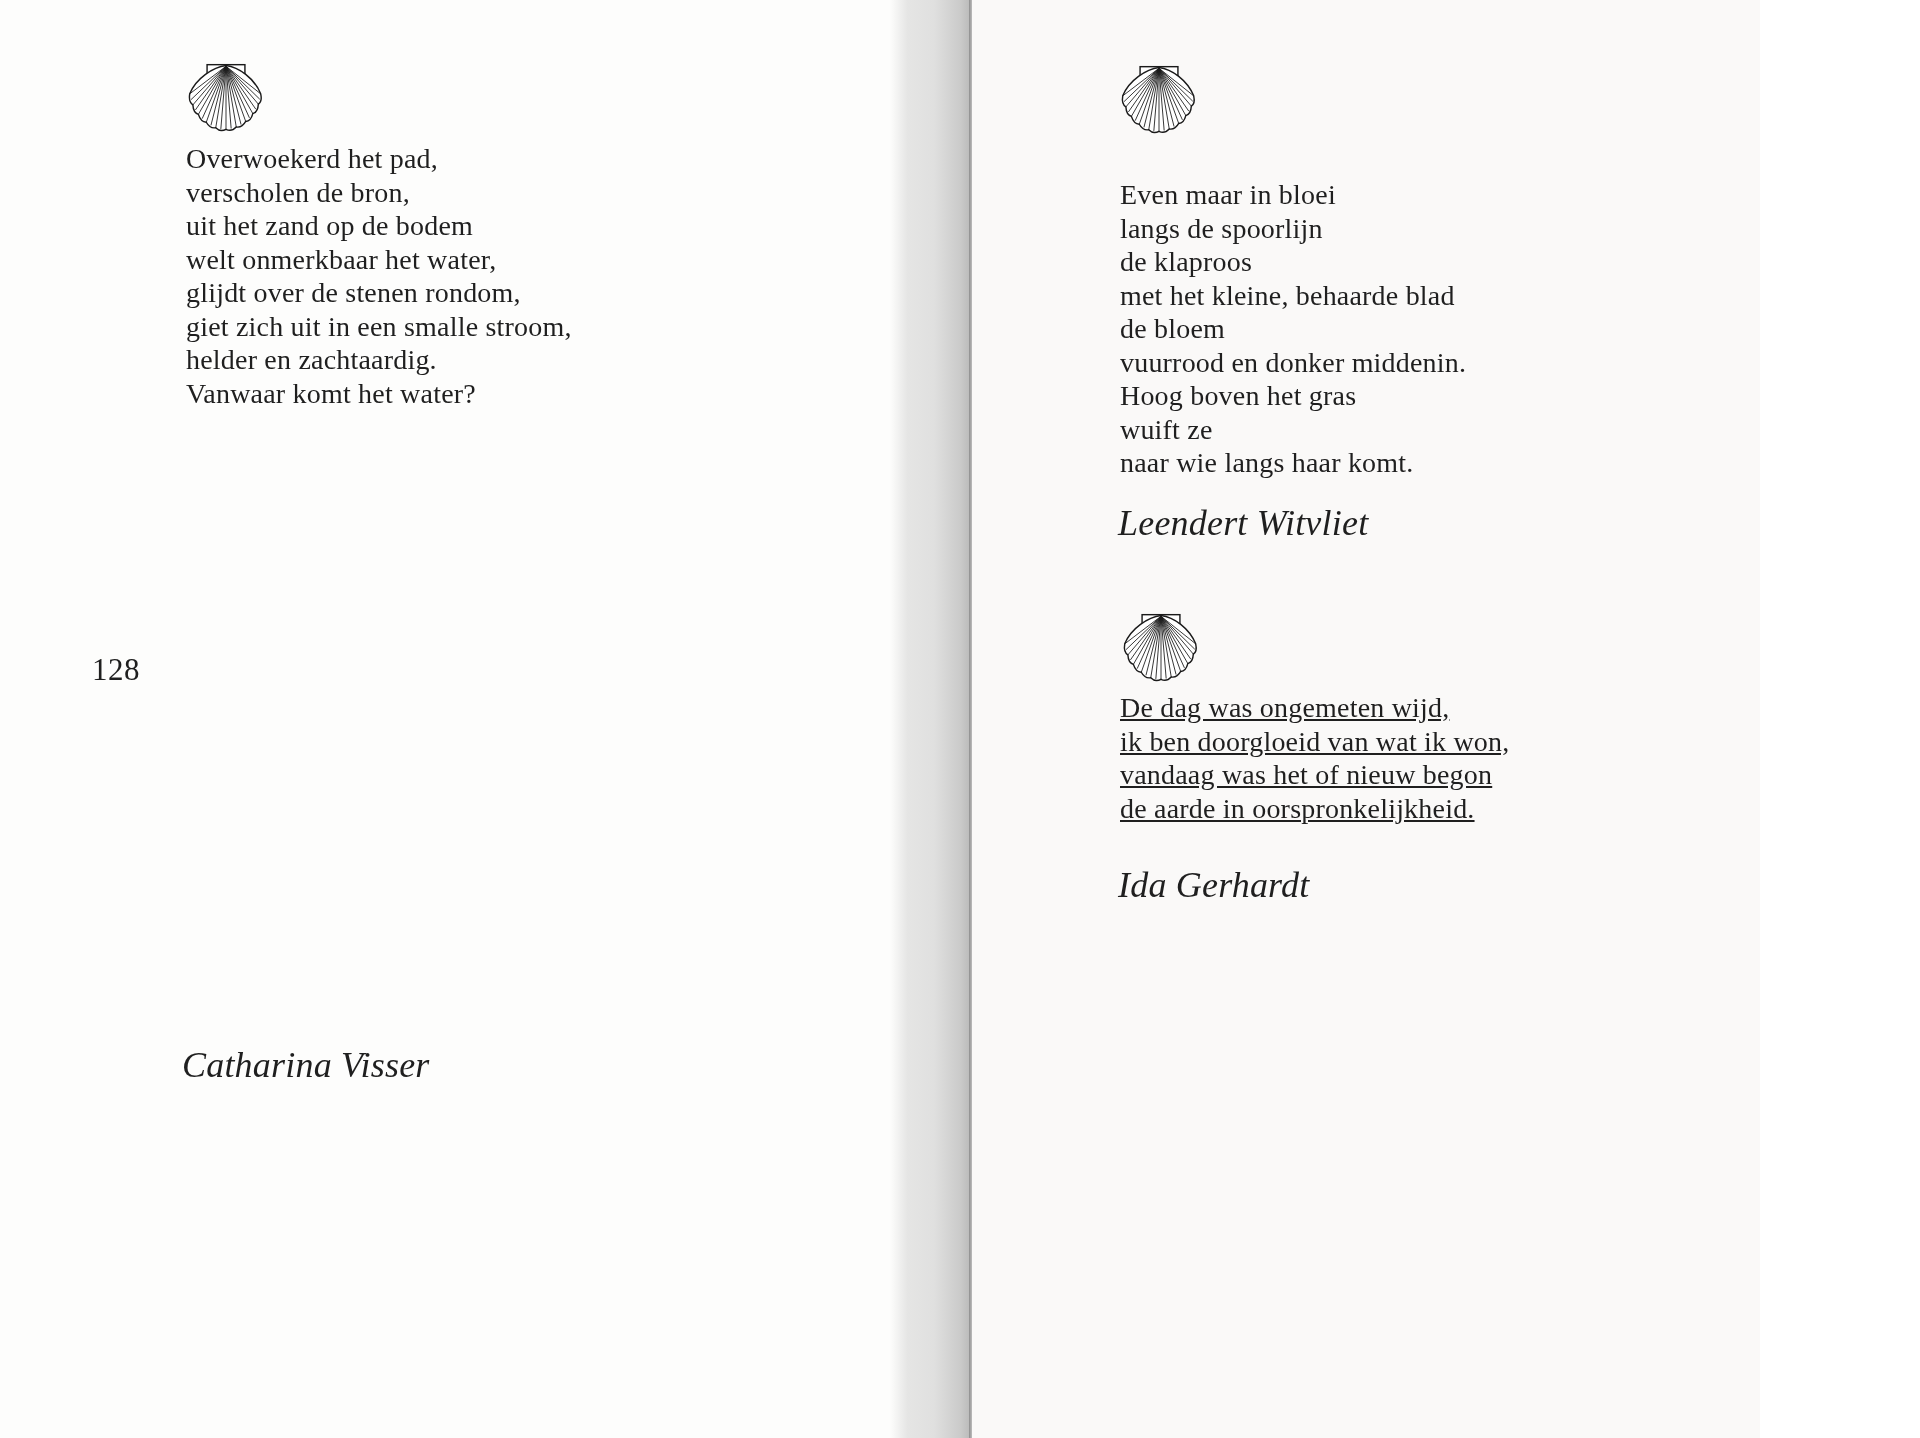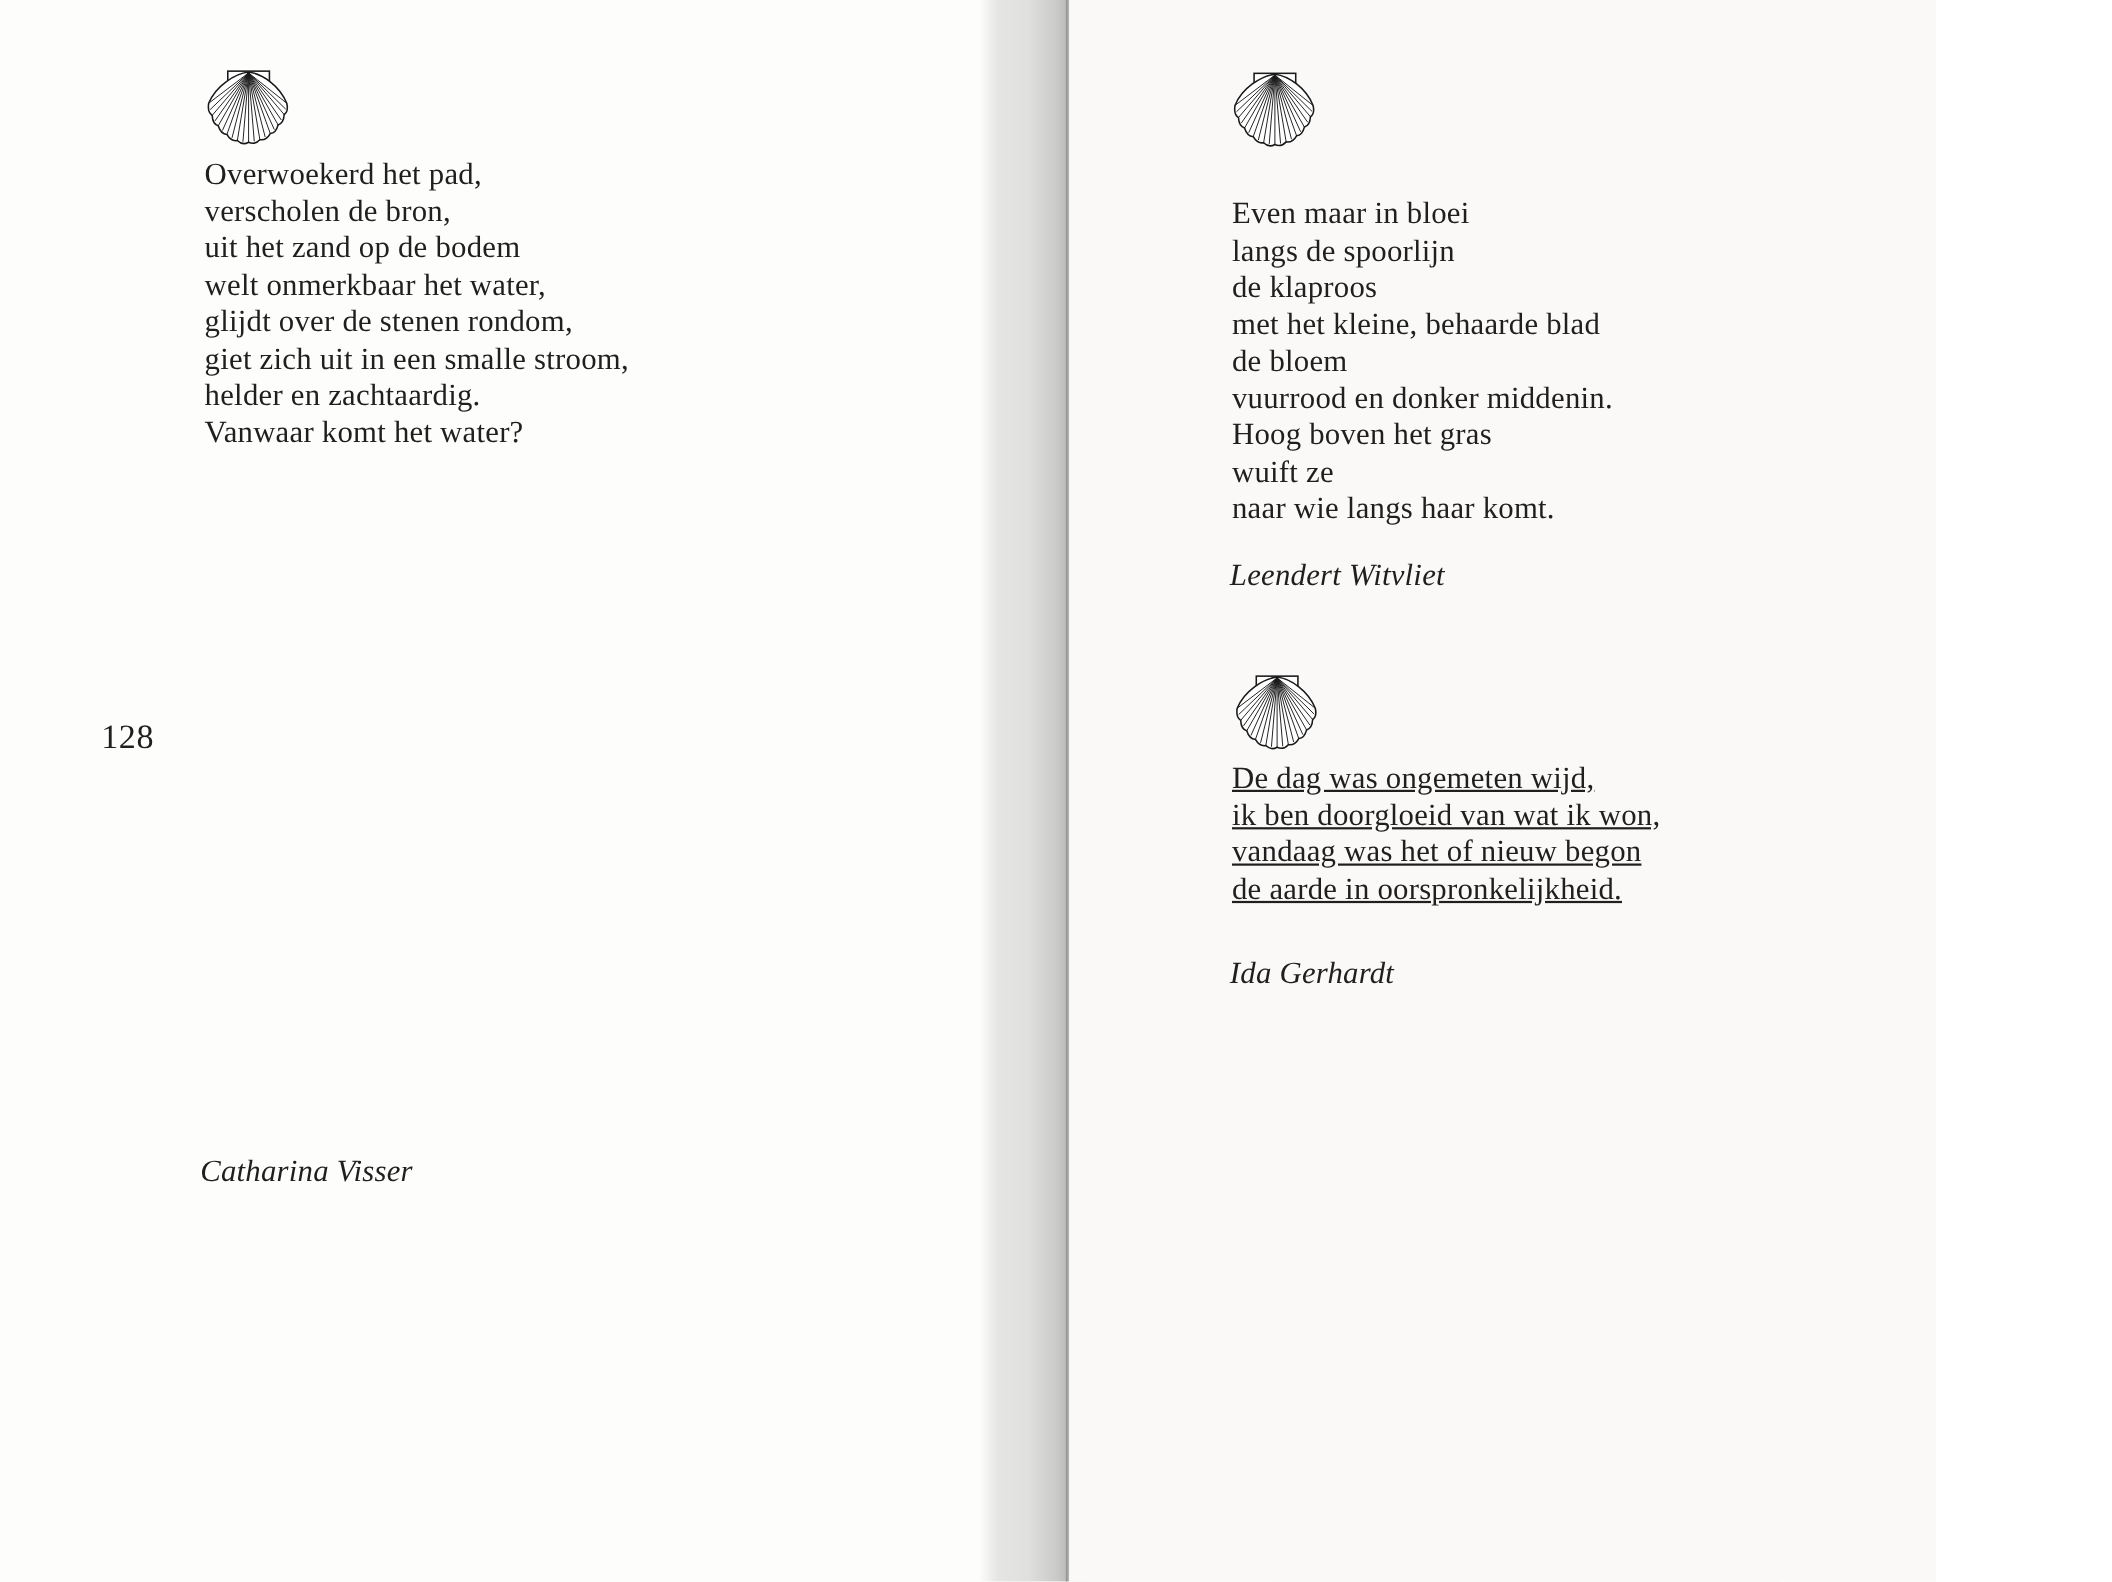--- a/index.html
+++ b/index.html
@@ -33,21 +33,21 @@
     background: linear-gradient(to right, rgba(140,140,140,0.14), rgba(140,140,140,0));
   }
   .stanza {
     position:absolute;
     font-size:28px; line-height:33.5px;
     white-space: pre-line;
     letter-spacing:0.2px;
   }
   .author {
     position:absolute;
-    font-size:28px; line-height:33.5px;
+    font-size:36px; line-height:33.5px;
     font-style: italic;
     letter-spacing:0.2px;
   }
   .pagenum {
     position:absolute;
     font-size:31px; line-height:30px;
     font-variant-numeric: oldstyle-nums;
     letter-spacing:0.5px;
     margin-left:48px;
   }

